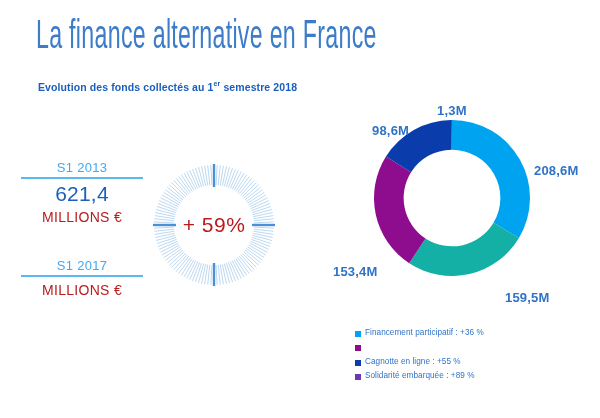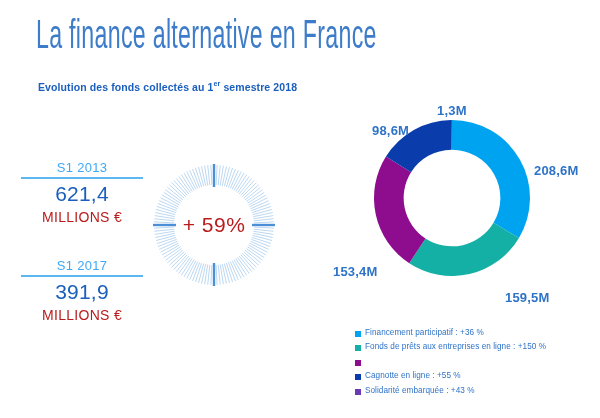--- a/index.html
+++ b/index.html
@@ -87,21 +87,20 @@
 <div class="stat-block" id="stat-2018">
   <div class="stat-period">S1 2013</div>
   <div class="stat-rule"></div>
   <div class="stat-amount">621,4</div>
   <div class="stat-unit">MILLIONS €</div>
 </div>
 
 <div class="stat-block" id="stat-2017">
   <div class="stat-period">S1 2017</div>
   <div class="stat-rule"></div>
-  <div class="stat-amount">391,9</div>
   <div class="stat-unit">MILLIONS €</div>
 </div>
 
 <div id="gauge">
   <svg width="124" height="124" viewBox="0 0 124 124">
     <g id="gauge-ticks">
         <line x1="62.00" y1="24.00" x2="62.00" y2="1.00" stroke="#4d8fd6" stroke-width="2.4"></line>
         <line x1="64.09" y1="22.05" x2="65.14" y2="2.08" stroke="#bcd8f2" stroke-width="1"></line>
         <line x1="66.18" y1="22.22" x2="68.27" y2="2.33" stroke="#bcd8f2" stroke-width="1"></line>
         <line x1="68.26" y1="22.49" x2="71.39" y2="2.74" stroke="#bcd8f2" stroke-width="1"></line>
@@ -243,27 +242,23 @@
 <div class="donut-label" id="lbl-2">153,4M</div>
 <div class="donut-label" id="lbl-3">98,6M</div>
 <div class="donut-label" id="lbl-4">1,3M</div>
 
 <div id="legend">
     <div class="legend-row">
       <span class="legend-sw" style="background: rgb(0, 163, 240);"></span>
       <span>Financement participatif  : +36 %</span>
     </div>
     <div class="legend-row">
-      <span class="legend-sw" style="background: rgb(20, 176, 165);"></span>
-      <span>Fonds de prêts aux entreprises en ligne : +150 %</span>
-    </div>
-    <div class="legend-row">
       <span class="legend-sw" style="background: rgb(142, 13, 142);"></span>
     </div>
     <div class="legend-row">
       <span class="legend-sw" style="background: rgb(10, 61, 171);"></span>
       <span>Cagnotte en ligne : +55 %</span>
     </div>
     <div class="legend-row">
       <span class="legend-sw" style="background: rgb(106, 58, 178);"></span>
-      <span>Solidarité embarquée : +43 %</span>
+      <span>Solidarité embarquée : +89 %</span>
     </div>
   </div>
 
 </body></html>

